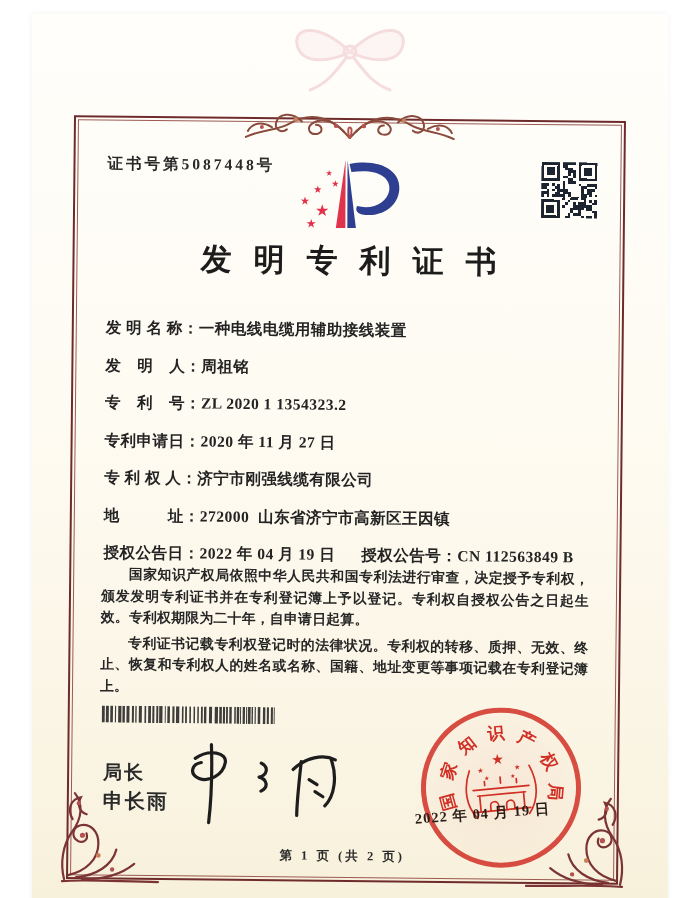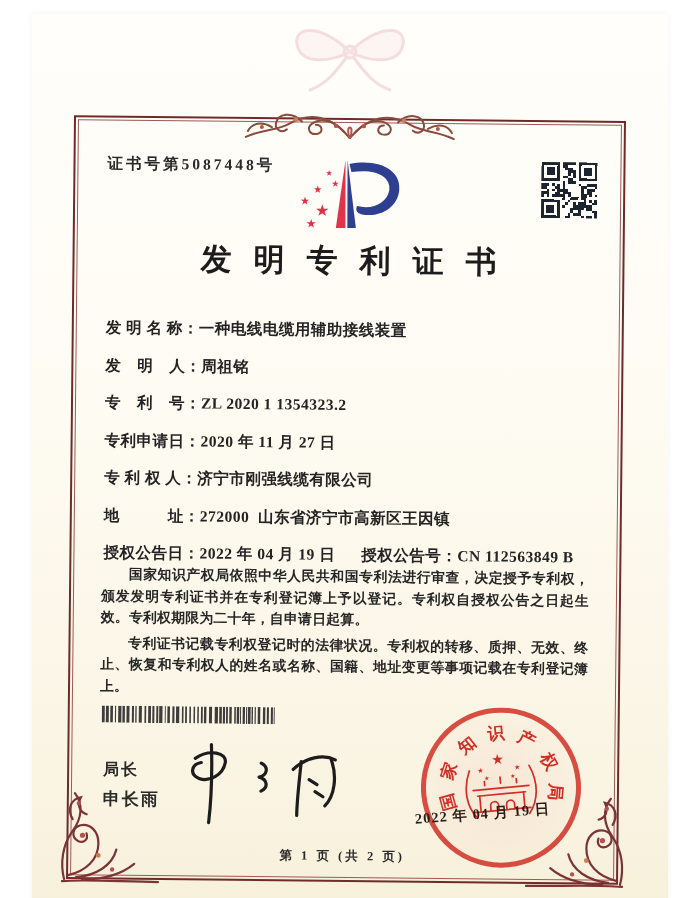--- a/index.html
+++ b/index.html
@@ -24,22 +24,22 @@
   .fields{position:absolute;left:32px;top:198px;width:492px;}
   .field-row{display:flex;font-size:15.5px;font-weight:700;color:#232323;
              line-height:23px;margin-bottom:14.5px;letter-spacing:.5px;}
   .field-row .lbl{white-space:pre;flex:none;}
   .field-row .val{white-space:pre;}
   .pair2{margin-left:26px;display:flex;}
   .paras{position:absolute;left:30px;top:446px;width:488px;color:#262626;}
   .paras p{margin:0 0 4px 0;font-size:13.8px;line-height:21.5px;font-weight:600;
            text-indent:2em;text-align:justify;letter-spacing:.3px;}
   .barcode{position:absolute;left:32px;top:588px;width:178px;height:17px;}
-  .sig-title{position:absolute;left:34px;top:642px;font-size:16px;font-weight:700;color:#2a2a2a;letter-spacing:2px;}
-  .sig-name{position:absolute;left:34px;top:670px;font-size:17px;font-weight:700;color:#2a2a2a;letter-spacing:2px;}
+  .sig-title{position:absolute;left:34px;top:642px;font-size:19px;font-weight:700;color:#2a2a2a;letter-spacing:2px;}
+  .sig-name{position:absolute;left:34px;top:670px;font-size:20px;font-weight:700;color:#2a2a2a;letter-spacing:2px;}
   .sig-svg{position:absolute;left:96px;top:620px;width:190px;height:90px;}
   .seal{position:absolute;left:352px;top:586px;width:150px;height:150px;border-radius:50%;
         border:5px solid rgba(209,47,36,.85);z-index:5;mix-blend-mode:multiply;
         background:radial-gradient(circle,rgba(220,60,50,.07) 0%,rgba(220,60,50,.02) 70%);
         transform:rotate(-6deg);}
   .seal-arc{position:absolute;inset:0;}
   .seal-arc span{position:absolute;left:50%;top:50%;width:22px;height:22px;margin:-11px 0 0 -11px;
         display:flex;align-items:center;justify-content:center;
         font-size:17px;font-weight:700;color:#d12f24;}
   .emblem{position:absolute;left:50%;top:50%;transform:translate(-50%,-52%);width:80px;height:80px;}

